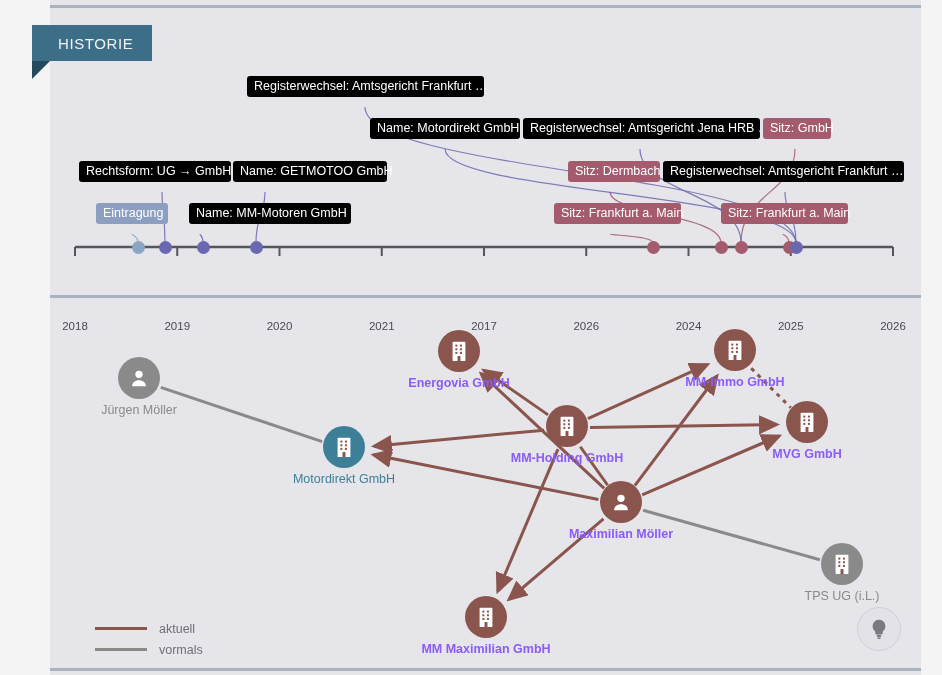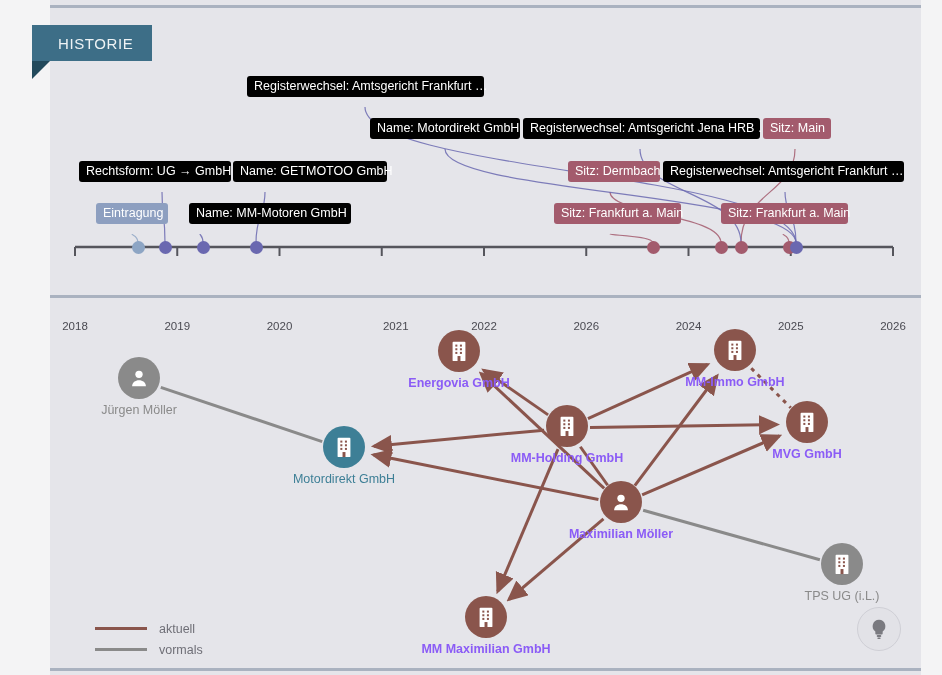--- a/index.html
+++ b/index.html
@@ -123,21 +123,21 @@
         <path d="M 733 174 C 733 175.5, 739 175.5, 739 183" fill="none" stroke="#a35b6d" stroke-width="1.2" opacity="0.85"></path>
         <path d="M 315 47 C 315 112, 746 112, 746 183" fill="none" stroke="#6a68b0" stroke-width="1.2" opacity="0.85"></path>
         <path d="M 395 89 C 395 133, 746 133, 746 183" fill="none" stroke="#6a68b0" stroke-width="1.2" opacity="0.85"></path>
         <path d="M 590 89 C 590 133, 691 133, 691 183" fill="none" stroke="#6a68b0" stroke-width="1.2" opacity="0.85"></path>
         <path d="M 735 132 C 735 154.5, 746 154.5, 746 183" fill="none" stroke="#6a68b0" stroke-width="1.2" opacity="0.85"></path>
       </svg>
     <div id="tl-chips">
         <div class="tl-chip purple" style="left: 197px; top: 16px; width: 237px;">Registerwechsel: Amtsgericht Frankfurt …</div>
         <div class="tl-chip purple" style="left: 320px; top: 58px; width: 150px;">Name: Motordirekt GmbH</div>
         <div class="tl-chip purple" style="left: 473px; top: 58px; width: 237px;">Registerwechsel: Amtsgericht Jena HRB …</div>
-        <div class="tl-chip red" style="left: 713px; top: 58px; width: 68px;">Sitz: Main</div>
+        <div class="tl-chip red" style="left: 713px; top: 58px; width: 68px;">Sitz: GmbH</div>
         <div class="tl-chip purple" style="left: 29px; top: 101px; width: 152px;">Rechtsform: UG → GmbH</div>
         <div class="tl-chip purple" style="left: 183px; top: 101px; width: 154px;">Name: GETMOTOO GmbH</div>
         <div class="tl-chip red" style="left: 518px; top: 101px; width: 92px;">Sitz: Dermbach</div>
         <div class="tl-chip purple" style="left: 613px; top: 101px; width: 241px;">Registerwechsel: Amtsgericht Frankfurt …</div>
         <div class="tl-chip purple-light" style="left: 46px; top: 143px; width: 72px;">Eintragung</div>
         <div class="tl-chip purple" style="left: 139px; top: 143px; width: 162px;">Name: MM-Motoren GmbH</div>
         <div class="tl-chip red" style="left: 504px; top: 143px; width: 127px;">Sitz: Frankfurt a. Main</div>
         <div class="tl-chip red" style="left: 671px; top: 143px; width: 127px;">Sitz: Frankfurt a. Main</div>
       </div>
     <div id="tl-markers">
@@ -148,22 +148,22 @@
         <div class="tl-marker red" style="left: 596.5px; top: 180.5px;"></div>
         <div class="tl-marker red" style="left: 664.5px; top: 180.5px;"></div>
         <div class="tl-marker red" style="left: 684.5px; top: 180.5px;"></div>
         <div class="tl-marker red" style="left: 732.5px; top: 180.5px;"></div>
         <div class="tl-marker purple" style="left: 739.5px; top: 180.5px;"></div>
       </div>
     <div id="tl-ticks">
         <div class="tl-tick-label" style="left: 25px;">2018</div>
         <div class="tl-tick-label" style="left: 127.25px;">2019</div>
         <div class="tl-tick-label" style="left: 229.5px;">2020</div>
-        <div class="tl-tick-label" style="left: 331.75px; margin-left: 14px;">2021</div>
-        <div class="tl-tick-label" style="left: 434px;">2022</div>
+        <div class="tl-tick-label" style="left: 331.75px;">2021</div>
+        <div class="tl-tick-label" style="left: 434px;">2017</div>
         <div class="tl-tick-label" style="left: 536.25px;">2026</div>
         <div class="tl-tick-label" style="left: 638.5px;">2024</div>
         <div class="tl-tick-label" style="left: 740.75px;">2025</div>
         <div class="tl-tick-label" style="left: 843px;">2026</div>
       </div>
   </div>
 
 
   <div id="network">
     <svg id="nw-svg" width="871" height="375" style="position:absolute;left:0;top:0;">

